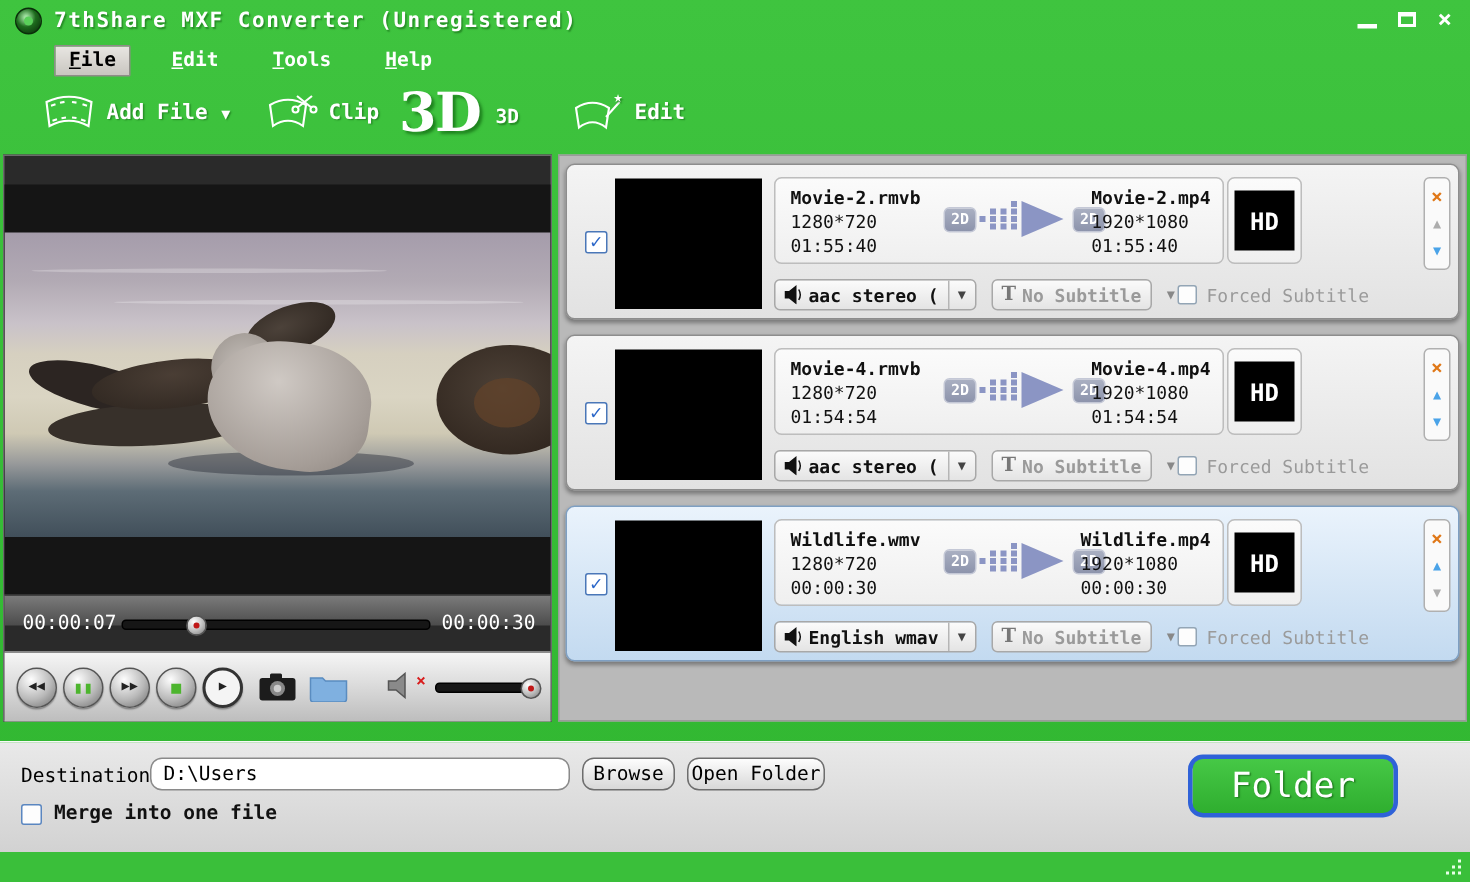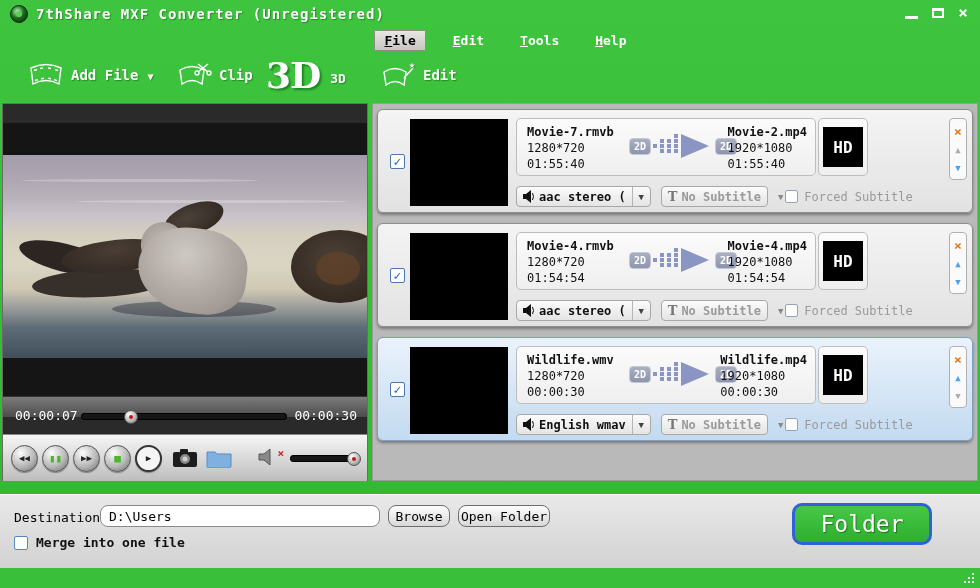--- a/index.html
+++ b/index.html
@@ -12,21 +12,21 @@
   .app-icon { position:absolute; left:10px; top:5px; width:18px; height:18px; border-radius:50%;
     background:radial-gradient(circle at 40% 35%, #9fe09f 8%, #1d6b1d 45%, #0c330c 90%); border:1px solid #0a2d0a; }
   .app-icon::after { content:""; position:absolute; left:5px; top:5px; width:6px; height:6px; border-radius:50%; background:#5ad05a; }
   .win-title { position:absolute; left:36px; top:0; height:28px; line-height:28px; color:#fff; font-size:14px; font-weight:bold; letter-spacing:1px; text-shadow:1px 1px 1px rgba(0,60,0,.4); }
   .win-controls { position:absolute; right:12px; top:7px; display:flex; gap:14px; align-items:center; }
   .wc-min { width:13px; height:3px; background:#fff; margin-top:8px; }
   .wc-max { width:12px; height:10px; border:2px solid #fff; border-top-width:3px; }
   .wc-close { color:#fff; font-size:16px; font-weight:bold; line-height:12px; }
 
   
-  .menubar { position:absolute; top:28px; left:0; right:0; height:24px; display:flex; align-items:center; padding-left:48px;justify-content:center; }
+  .menubar { position:absolute; top:28px; left:0; right:0; height:24px; display:flex; align-items:center; padding-left:36px; }
   .menu-item { display:inline-block; color:#fff; font-size:13px; font-weight:bold; padding:2px 9px; margin-right:18px; cursor:default; }
   .menu-item::first-letter { text-decoration:underline; }
   .menu-item.active { background:linear-gradient(#e8e6e2,#c9c6c0); color:#000; border:1px solid #8f8d88; border-radius:1px; }
   .header-links { position:absolute; right:14px; top:2px; display:flex; align-items:center; gap:9px; color:#fff; font-size:13px; font-weight:bold; height:20px;}
   .hsep { font-size:14px; }
 
   
   .toolbar { position:absolute; top:52px; left:0; right:0; height:48px; }
   .tool { position:absolute; display:flex; align-items:center; gap:7px; color:#fff; font-size:14px; font-weight:bold; text-shadow:1px 1px 1px rgba(0,60,0,.4); cursor:default; }
   .t-addfile { left:28px; top:8px; }
@@ -264,21 +264,21 @@
     </div>
   </div>
 
   <div class="list-panel">
 
     <div class="card c0">
       <div class="cb"><span>✓</span></div>
       <div class="thumb"></div>
       <div class="info">
         <div class="src">
-          <div class="fname">Movie-7.rmvb</div>
+          <div class="fname">Movie-2.rmvb</div>
           <div>1280*720</div>
           <div>01:55:40</div>
         </div>
         <div class="conv">
           <span class="badge2d">2D</span>
           <svg width="64" height="26" viewBox="0 0 64 26">
               <g fill="#8b95c4">
                 <rect x="2" y="11" width="4" height="4"></rect>
                 <rect x="9" y="6" width="4" height="4"></rect>
                 <rect x="9" y="11" width="4" height="4"></rect>

